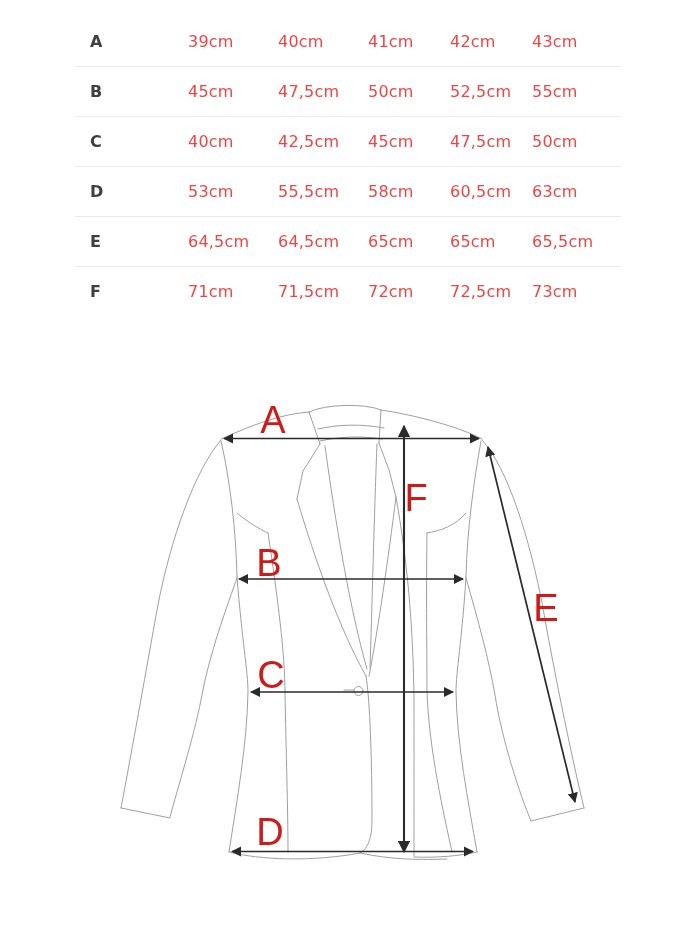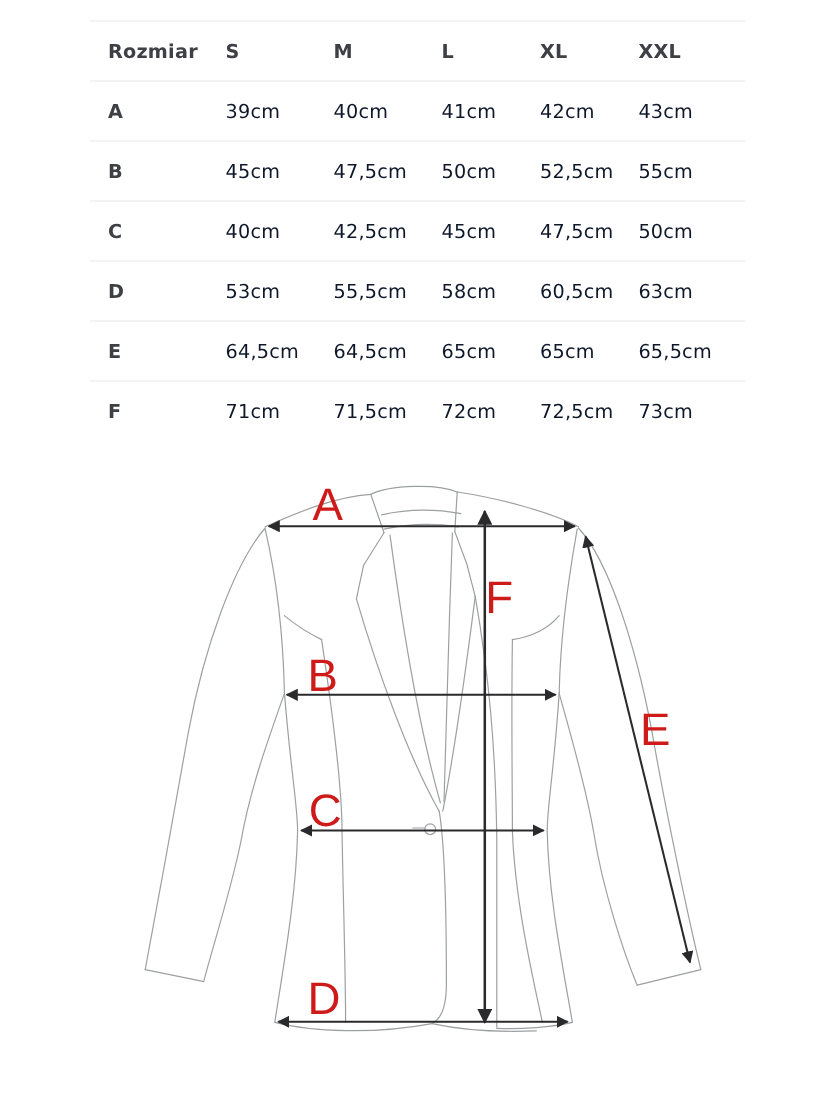--- a/index.html
+++ b/index.html
@@ -13,46 +13,38 @@
   }
   .t-row{
     display:grid;
     grid-template-columns:113px 90px 90px 82px 82px 1fr;
     align-items:center;
     height:49px;
     border-bottom:1px solid #ebebeb;
   }
   .t-row.header{border-top:1px solid #ebebeb;}
   .t-row:last-child{border-bottom:none;}
-  .cell{font-size:16px;color:#0f172a;letter-spacing:.2px;}
+  .cell{font-size:16px;color:#ef4444;letter-spacing:.2px;}
   .cell.first{padding-left:15px;}
   .th,.rowlabel{font-weight:700;color:#3e4045;}
   
   .diagram-wrap{position:absolute;left:100px;top:392px;width:500px;height:500px;}
   svg{display:block;}
   .outline{stroke:#9da0a2;stroke-width:1;fill:none;stroke-linecap:round;stroke-linejoin:round;}
   .dim{stroke:#2a2a2c;stroke-width:1.7;fill:none;}
   .dim.thick{stroke-width:2.1;}
   .dim-label{font-family:"Liberation Sans",sans-serif;font-size:38px;fill:#cf1a1a;}
 </style>
 </head>
 <body>
 
 <div class="screen">
 
   <div class="size-table">
 
-    <div class="t-row header">
-      <div class="cell first th">Rozmiar</div>
-      <div class="cell th">S</div>
-      <div class="cell th">M</div>
-      <div class="cell th">L</div>
-      <div class="cell th">XL</div>
-      <div class="cell th">XXL</div>
-    </div>
 
     <div class="t-row">
       <div class="cell first rowlabel">A</div>
       <div class="cell">39cm</div>
       <div class="cell">40cm</div>
       <div class="cell">41cm</div>
       <div class="cell">42cm</div>
       <div class="cell">43cm</div>
     </div>
 

